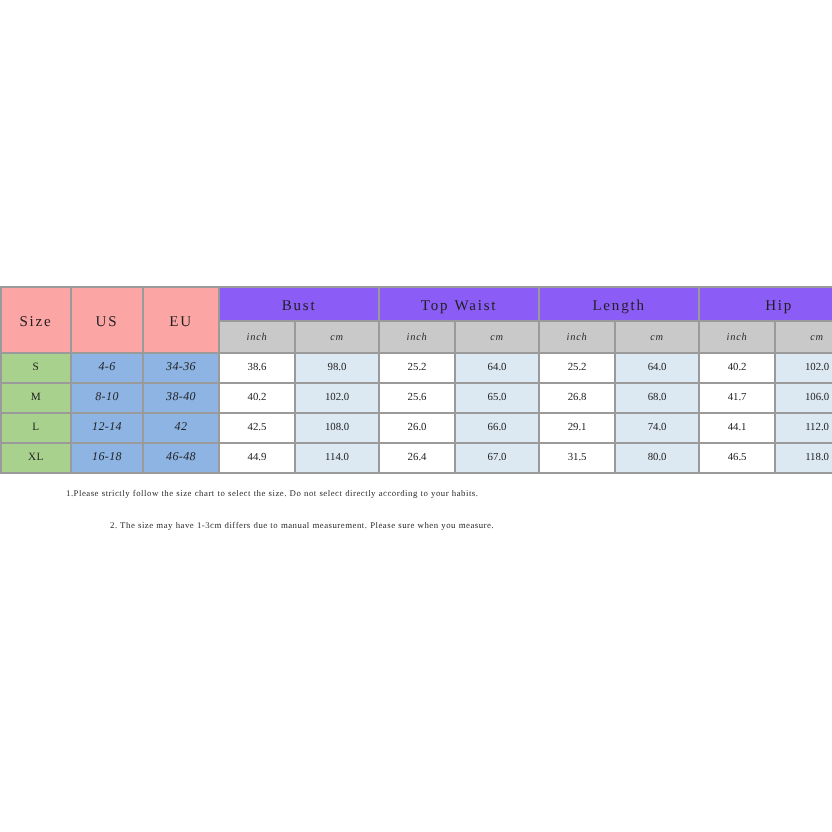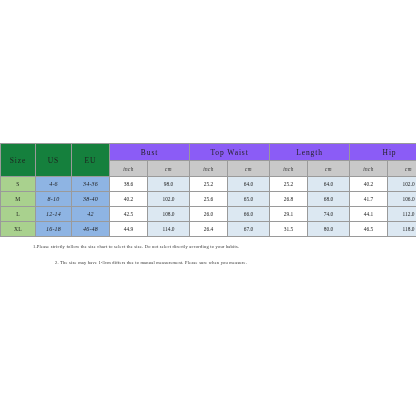--- a/index.html
+++ b/index.html
@@ -51,21 +51,21 @@
   }
   .hdr-unit {
     height: 15px;
     background: #c9c9c9;
     font-size: 5.2px;
     font-style: italic;
     letter-spacing: 0.4px;
     color: #2a2a2a;
   }
   .hdr-left {
-    background: #15803d;
+    background: #fca5a5;
     font-size: 7.5px;
     letter-spacing: 0.9px;
     color: #1f1f1f;
   }
   
   tbody tr { height: 15px; }
   .c-size {
     background: #a9d18e;
     font-size: 5.6px;
     letter-spacing: 0.3px;

